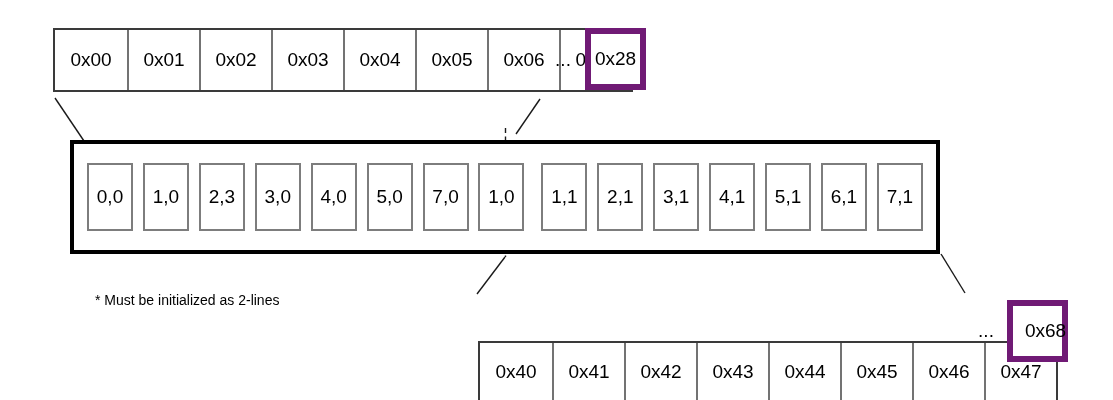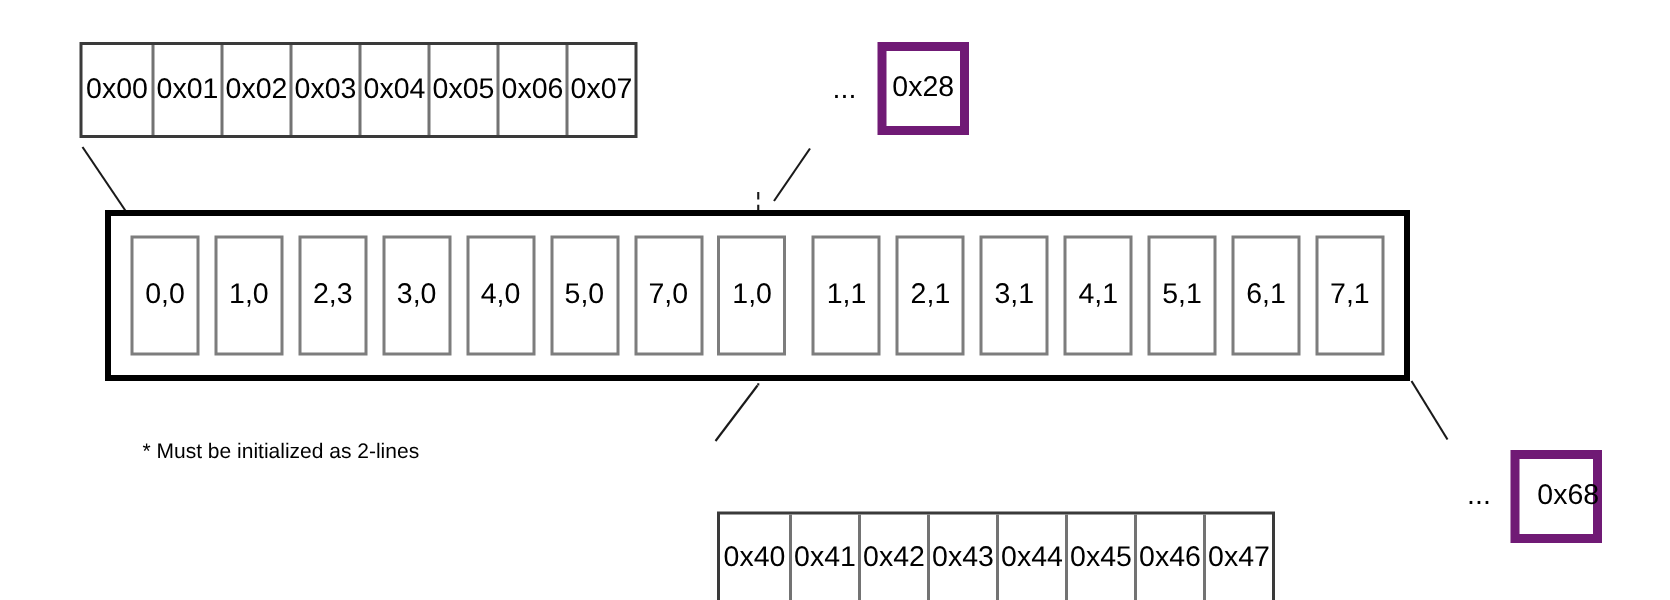--- a/index.html
+++ b/index.html
@@ -24,21 +24,21 @@
   }
   
   .mem-row {
     position: absolute;
     display: flex;
     border: 2px solid #3a3a3a;
     box-sizing: border-box;
     background: #fff;
   }
   .mem-row .addr-cell {
-    width: 46px;
+    width: 72px;
     display: flex;
     align-items: center;
     justify-content: center;
     font-size: 19px;
     letter-spacing: 0px;
     box-sizing: border-box;
   }
   .mem-row .addr-cell + .addr-cell {
     border-left: 2px solid #737373;
   }
@@ -85,21 +85,21 @@
   }
   .buffer-row {
     display: flex;
     width: 100%;
     justify-content: space-between;
     padding: 0 13px;
     box-sizing: border-box;
   }
   .buffer-cell {
     width: 46px;
-    height: 80px;
+    height: 68px;
     border: 2px solid #7d7d7d;
     box-sizing: border-box;
     display: flex;
     align-items: center;
     justify-content: center;
     font-size: 19px;
     background: #fff;
   }
   .buffer-cell:nth-child(9) { margin-left: 7px; }
 

